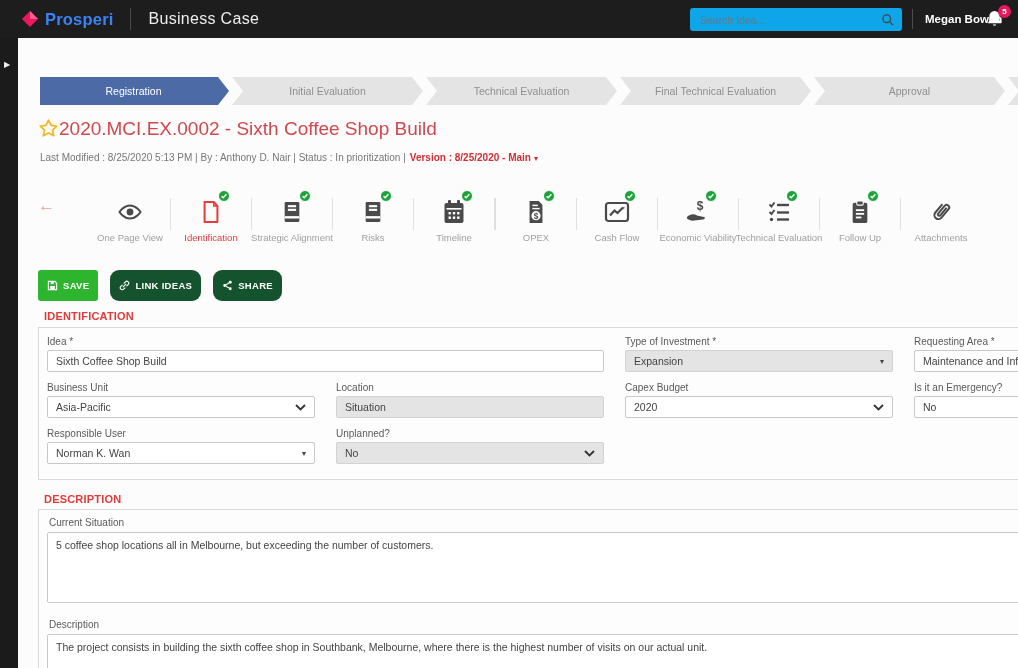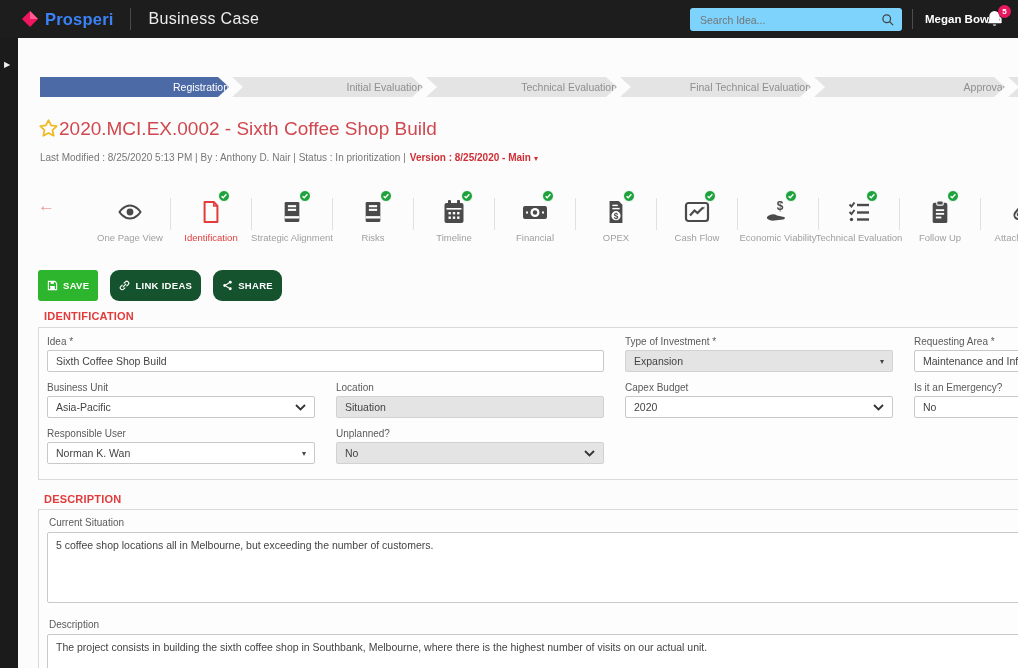--- a/index.html
+++ b/index.html
@@ -6,43 +6,43 @@
   html, body { margin:0; padding:0; width:1018px; height:668px; overflow:hidden;
     font-family:"Liberation Sans", sans-serif; background:#fbfbfb; position:relative; }
 
   
   .topbar { position:absolute; left:0; top:0; width:1018px; height:38px; background:#1d1d1d;
     display:flex; align-items:center; z-index:10; }
   .brand-wrap { display:flex; align-items:center; gap:7px; margin-left:22px; }
   .brand { color:#3b82f6; font-weight:bold; font-size:16.5px; letter-spacing:.2px; }
   .tb-div1 { width:1px; height:22px; background:#4a4a4a; margin:0 18px 0 16px; }
   .app-title { color:#ededed; font-size:16px; font-weight:300; letter-spacing:.3px; }
-  .search-box { position:absolute; left:690px; top:8px; width:212px; height:23px; background:#7dd3fc;
+  .search-box { position:absolute; left:690px; top:8px; width:212px; height:23px; background:#0ea5e9;
     border-radius:3px; display:flex; align-items:center; }
   .search-box input { border:none; outline:none; background:transparent; flex:1; height:100%;
     font-size:10.5px; color:#333; padding:0 4px 0 10px; font-family:"Liberation Sans", sans-serif; }
   .search-ic { width:14px; height:14px; margin-right:7px; flex:none; }
   .tb-div2 { position:absolute; left:912px; top:9px; width:1px; height:20px; background:#4d4d4d; }
   .user-name { position:absolute; left:925px; top:13px; color:#fff; font-size:11.5px; font-weight:bold; }
   .bell-wrap { position:absolute; left:985px; top:9px; width:20px; height:20px; }
   .bell-badge { position:absolute; left:13px; top:-4px; min-width:13px; height:13px; border-radius:7px;
     background:#e8185e; color:#fff; font-size:8px; font-weight:bold; display:flex; align-items:center;
     justify-content:center; padding:0 3px; }
 
   
   .leftrail { position:absolute; left:0; top:38px; width:18px; height:630px; background:#1b1b1b; }
   .expand-arrow { position:absolute; left:4px; top:22px; color:#f0f0f0; font-size:8px; cursor:pointer; }
 
   
   .content { position:absolute; left:18px; top:38px; width:1000px; height:630px; background:#fcfcfc; }
 
   
   .stepper { position:absolute; left:20px; top:39px; height:20px; display:flex; gap:3px; }
-  .step { width:191px; height:20px; background:#e4e4e4; color:#8f8f8f; font-size:10.5px;
-    display:flex; align-items:center; justify-content:flex-end; flex:none;
+  .step { width:191px; height:28px; background:#e4e4e4; color:#8f8f8f; font-size:10.5px;
+    display:flex; align-items:center; justify-content:center; flex:none;
     clip-path:polygon(0 0, calc(100% - 11px) 0, 100% 50%, calc(100% - 11px) 100%, 0 100%, 11px 50%); }
   .step.first { clip-path:polygon(2px 0, calc(100% - 11px) 0, 100% 50%, calc(100% - 11px) 100%, 2px 100%); }
   .step.active { background:#4c6aa6; color:#fff; }
 
   
   .title-row { position:absolute; left:20px; top:80px; display:flex; gap:0; }
   .page-title { font-size:19px; color:#d0484f; font-weight:400; }
   .meta-row { position:absolute; left:22px; top:114px; font-size:10px; color:#777; }
   .meta-version { color:#cf2e35; font-weight:bold; margin-left:4px; }
   .meta-caret { color:#cf2e35; font-size:8px; margin-left:3px; }
@@ -241,37 +241,20 @@
             <rect x="15.1" y="13" width="2.4" height="2.4" fill="#fff"></rect>
             <rect x="6.5" y="17.5" width="2.4" height="2.4" fill="#fff"></rect>
             <rect x="10.8" y="17.5" width="2.4" height="2.4" fill="#fff"></rect>
             <rect x="15.1" y="17.5" width="2.4" height="2.4" fill="#fff"></rect>
           </svg>
       </span>
       <span class="tab-label">Timeline</span>
     </div>
     <span class="tab-div"></span>
 
-    <div class="tab">
-      <span class="badge">
-          <svg width="8" height="8" viewBox="0 0 10 10">
-            <path d="M2 5.2l2 2 4-4.4" stroke="#fff" stroke-width="1.8" fill="none"></path>
-          </svg>
-        </span>
-      <span class="tab-ic">
-        <svg width="28" height="24" viewBox="0 0 28 24">
-            <rect x="2" y="6" width="24" height="13" rx="2" fill="#4a4a4a"></rect>
-            <circle cx="14" cy="12.5" r="4.5" fill="#fff"></circle>
-            <circle cx="14" cy="12.5" r="2.2" fill="#4a4a4a"></circle>
-            <rect x="5" y="11.5" width="2" height="2" fill="#fff"></rect>
-            <rect x="21" y="11.5" width="2" height="2" fill="#fff"></rect>
-          </svg>
-      </span>
-      <span class="tab-label">Financial</span>
-    </div>
     <span class="tab-div"></span>
 
     <div class="tab">
       <span class="badge">
           <svg width="8" height="8" viewBox="0 0 10 10">
             <path d="M2 5.2l2 2 4-4.4" stroke="#fff" stroke-width="1.8" fill="none"></path>
           </svg>
         </span>
       <span class="tab-ic">
         <svg width="22" height="26" viewBox="0 0 24 26">

